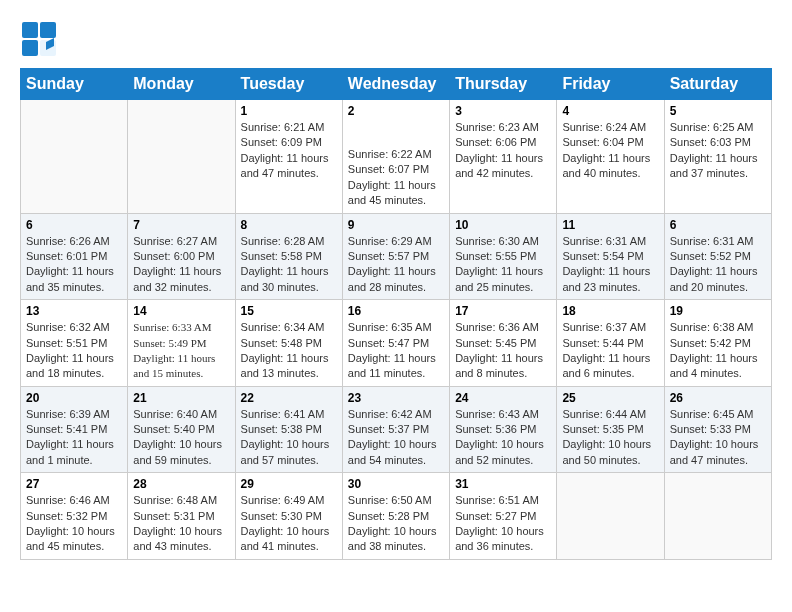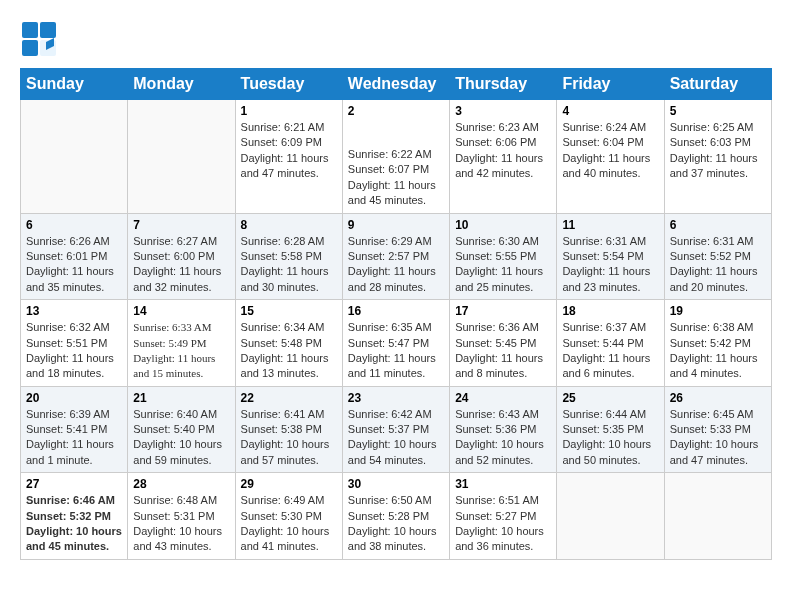--- a/index.html
+++ b/index.html
@@ -161,21 +161,21 @@
         </td>
         <td style="background: rgb(240, 244, 248);">
           <span class="day-num">8</span>
           <div class="day-info" style="white-space: pre-line;">Sunrise: 6:28 AM
 Sunset: 5:58 PM
 Daylight: 11 hours and 30 minutes.</div>
         </td>
         <td style="background: rgb(240, 244, 248);">
           <span class="day-num">9</span>
           <div class="day-info" style="white-space: pre-line;">Sunrise: 6:29 AM
-Sunset: 2:57 PM
+Sunset: 5:57 PM
 Daylight: 11 hours and 28 minutes.</div>
         </td>
         <td style="background: rgb(240, 244, 248);">
           <span class="day-num">10</span>
           <div class="day-info" style="white-space: pre-line;">Sunrise: 6:30 AM
 Sunset: 5:55 PM
 Daylight: 11 hours and 25 minutes.</div>
         </td>
         <td style="background: rgb(240, 244, 248);">
           <span class="day-num">11</span>
@@ -274,21 +274,21 @@
         <td style="background: rgb(240, 244, 248); margin-left: 12px;">
           <span class="day-num">26</span>
           <div class="day-info" style="white-space: pre-line;">Sunrise: 6:45 AM
 Sunset: 5:33 PM
 Daylight: 10 hours and 47 minutes.</div>
         </td>
       </tr>
       <tr>
         <td>
           <span class="day-num">27</span>
-          <div class="day-info" style="white-space: pre-line; font-weight: bold;">Sunrise: 6:46 AM
+          <div class="day-info" style="white-space: pre-line;">Sunrise: 6:46 AM
 Sunset: 5:32 PM
 Daylight: 10 hours and 45 minutes.</div>
         </td>
         <td>
           <span class="day-num">28</span>
           <div class="day-info" style="white-space: pre-line;">Sunrise: 6:48 AM
 Sunset: 5:31 PM
 Daylight: 10 hours and 43 minutes.</div>
         </td>
         <td>

